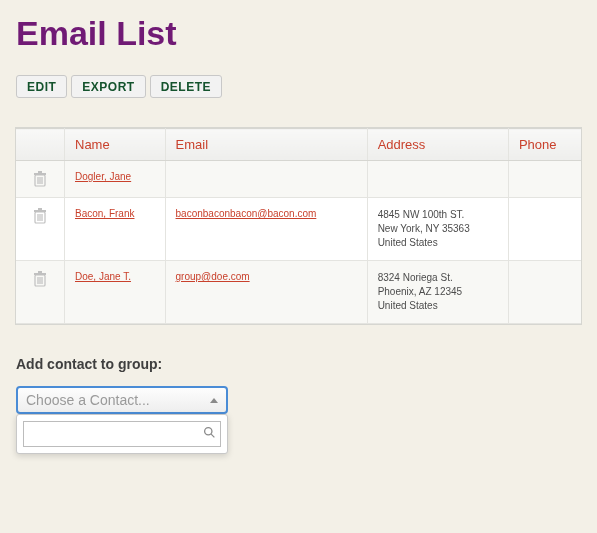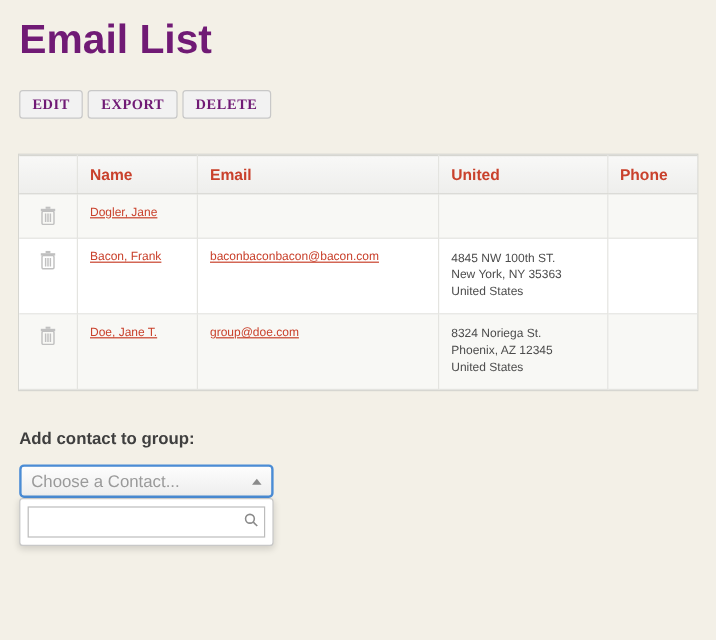--- a/index.html
+++ b/index.html
@@ -29,36 +29,36 @@
     gap: 4px;
     margin-bottom: 30px;
   }
   .btn {
     background: #f2f2f2;
     border: 1px solid #c8c8c8;
     border-radius: 3px;
     padding: 4px 10px 3px;
     font-size: 12px;
     font-weight: 600;
-    color: #701a75;
+    color: #14532d;
     letter-spacing: 0.5px;
     cursor: pointer;
-    font-family: Liberation Serif, serif;
+    font-family: Liberation Sans, sans-serif;
     text-transform: uppercase;
   }
   table.data {
     width: 100%;
     border-collapse: collapse;
     box-shadow: 0 0 0 1px #d6d6d1;
     background: #fff;
   }
   table.data thead th {
     background: linear-gradient(#f8f8f7, #eeeeec);
     font-size: 13px;
-    font-weight: 700;
+    font-weight: 400;
     color: #c9412c;
     text-align: left;
     padding: 8px 10px;
     border-top: 1px solid #d6d6d1;
     border-bottom: 1px solid #d6d6d1;
     border-right: 1px solid #e4e4e0;
   }
   table.data thead th:last-child { border-right: 0; }
   table.data thead th.del-col { width: 28px; }
   table.data td {
@@ -161,21 +161,21 @@
     <button class="btn">EXPORT</button>
     <button class="btn">DELETE</button>
   </div>
 
   <table class="data">
     <thead>
       <tr>
         <th class="del-col"></th>
         <th>Name</th>
         <th>Email</th>
-        <th>United</th>
+        <th>Address</th>
         <th>Phone</th>
       </tr>
     </thead>
     <tbody id="rows">
         <tr>
           <td class="del-cell trash-icon">
             <svg width="14" height="16" viewBox="0 0 14 16">
               <rect x="2" y="4" width="10" height="11" rx="1" fill="none" stroke="#c0c0c0" stroke-width="1.2"></rect>
               <line x1="5" y1="6" x2="5" y2="13" stroke="#c0c0c0" stroke-width="1.2"></line>
               <line x1="7" y1="6" x2="7" y2="13" stroke="#c0c0c0" stroke-width="1.2"></line>

